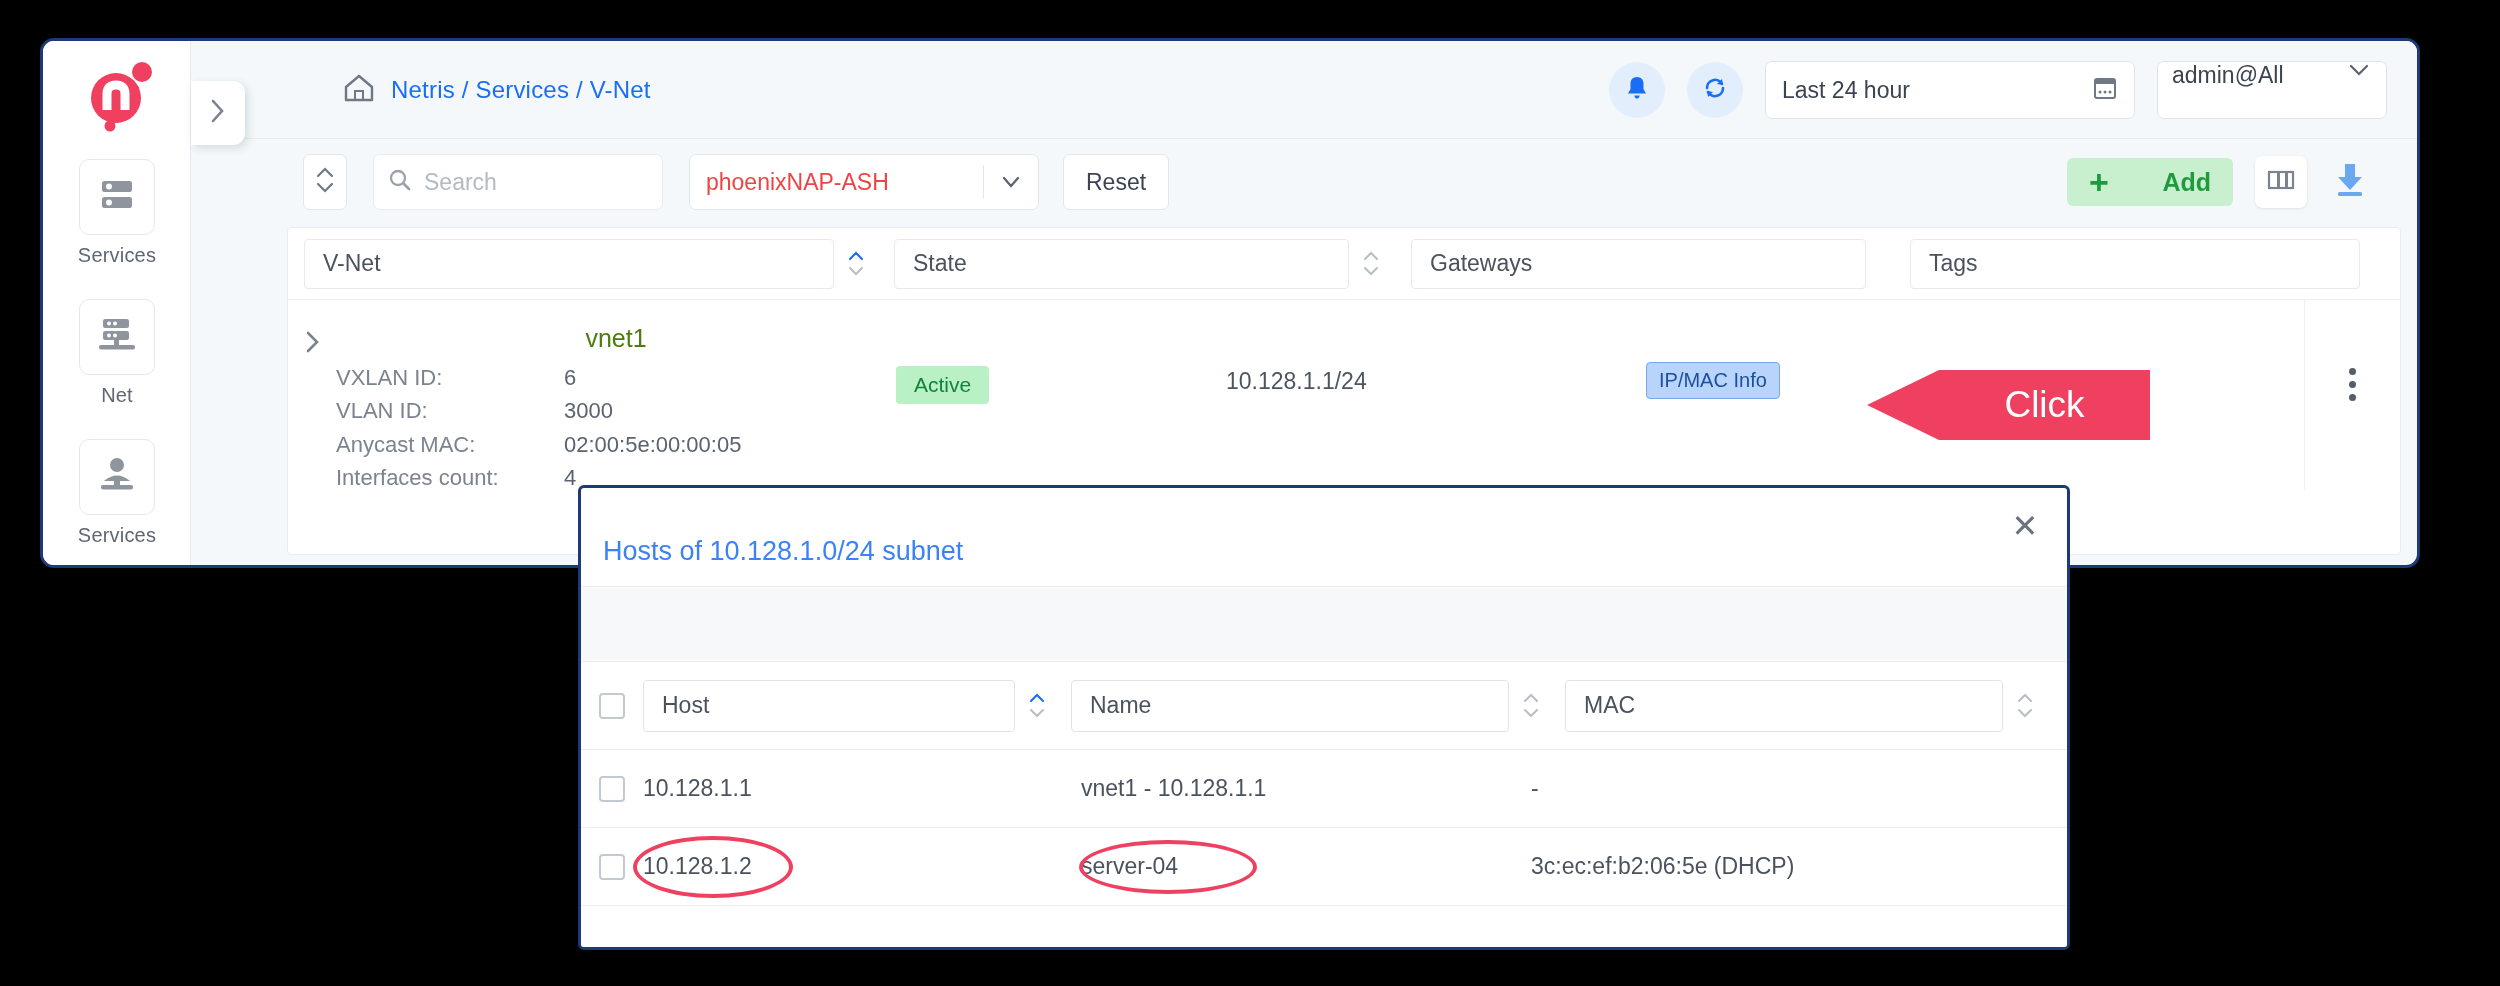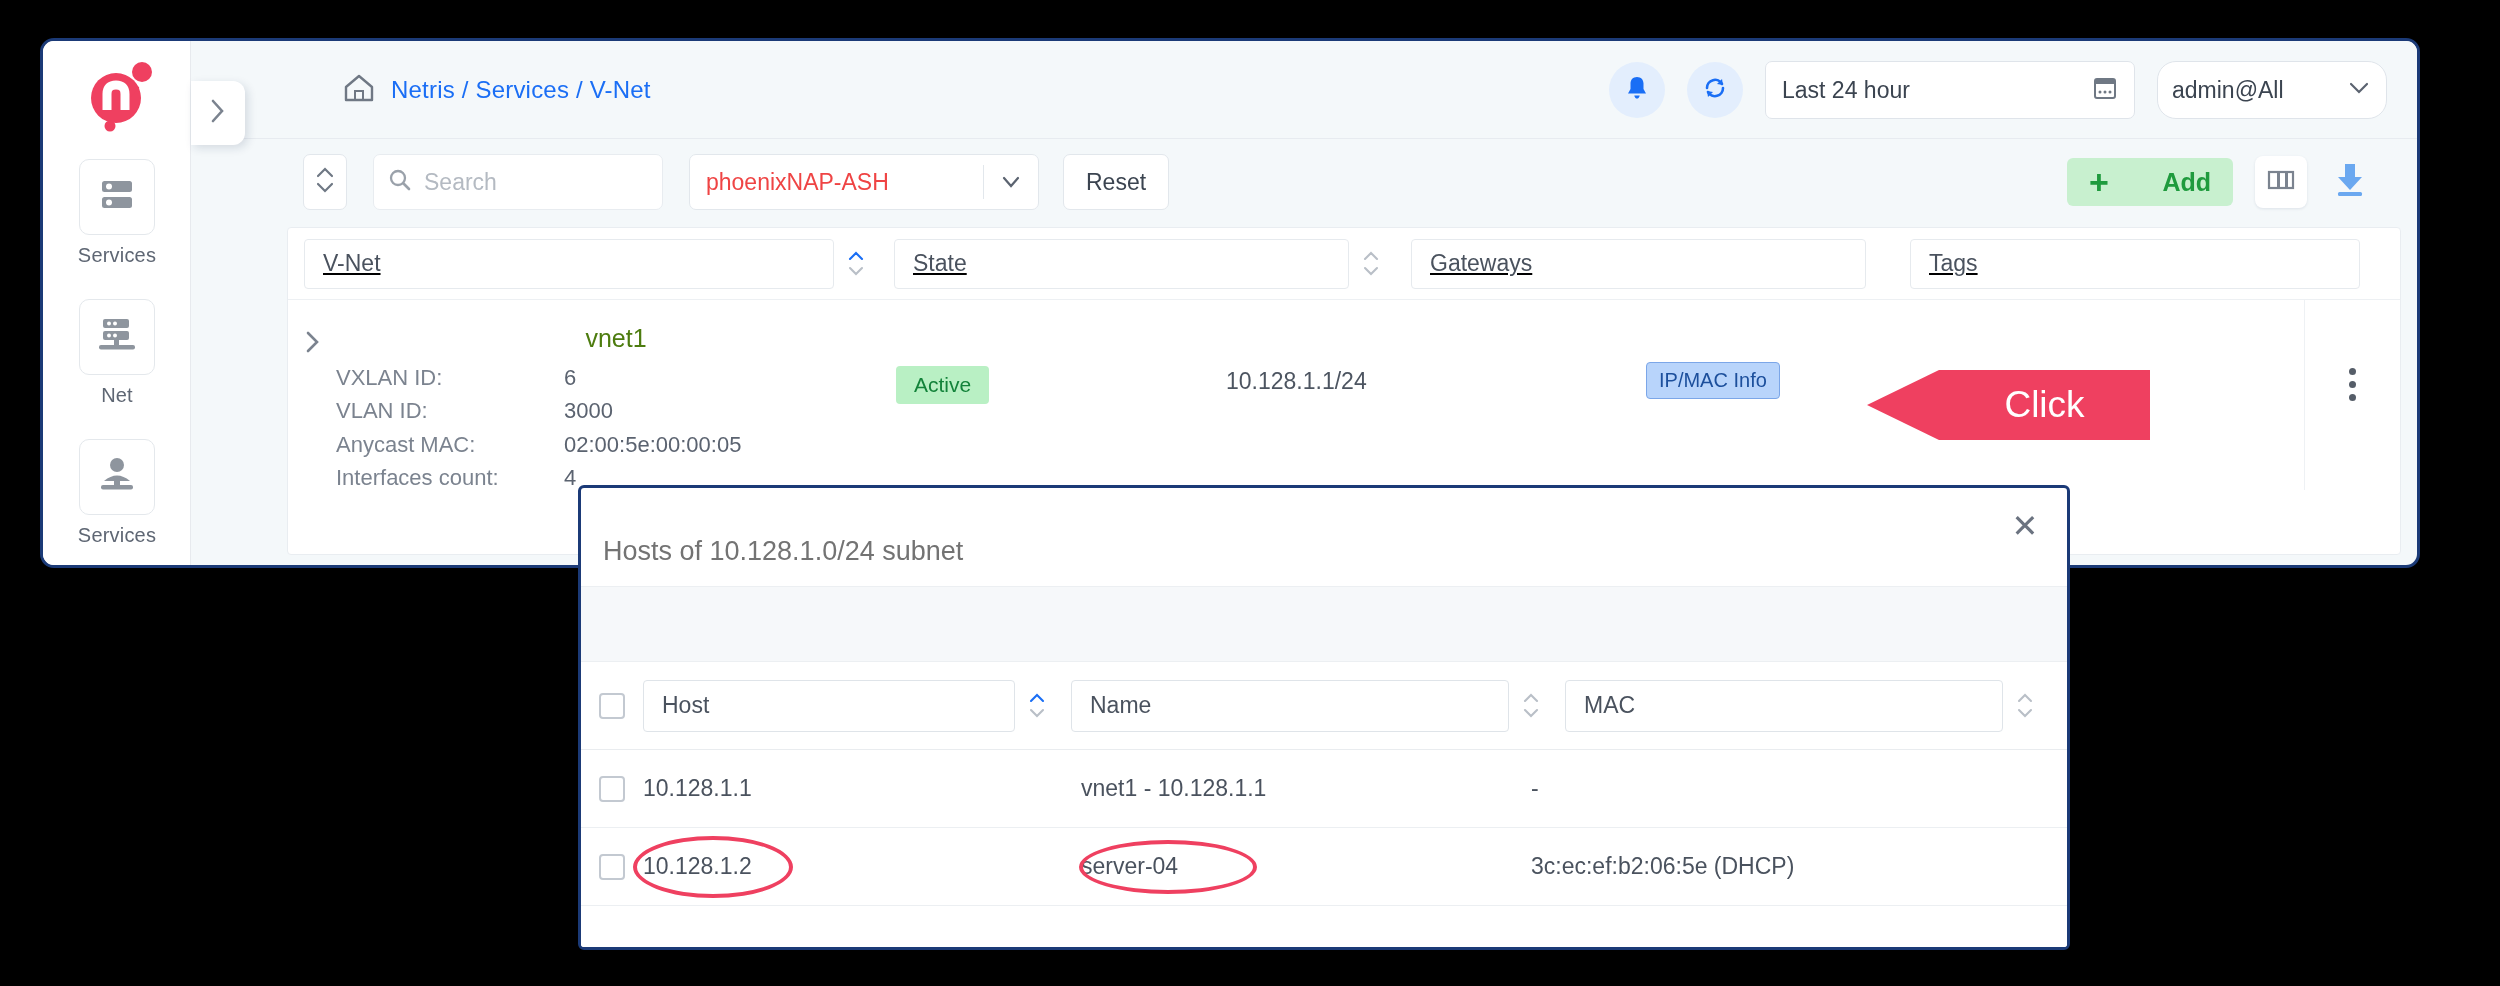--- a/index.html
+++ b/index.html
@@ -87,22 +87,22 @@
   }
   #daterange {
     width: 370px; height: 58px;
     background: #fff; border: 1px solid #dfe4ea; border-radius: 7px;
     display: flex; align-items: center; padding: 0 16px;
     cursor: pointer;
   }
   #daterange .dr-text { flex: 1; font-size: 23px; color: #3b4450; }
   #userselect {
     width: 230px; height: 58px;
-    background: #fff; border: 1px solid #dfe4ea; border-radius: 19px;
-    display: flex; align-items: center; padding: 0 14px;
+    background: #fff; border: 1px solid #dfe4ea; border-radius: 7px;
+    display: flex; padding: 0 14px;
     cursor: pointer;
   }
   #userselect .us-text { flex: 1; font-size: 23px; color: #3b4450; }
 
   
   #toolbar {
     position: absolute; left: 148px; top: 99px; right: 16px; height: 84px;
     background: #f4f8fa;
     display: flex; align-items: center;
   }
@@ -165,21 +165,21 @@
     background: #ffffff;
     border: 1px solid #e9edf1;
     border-radius: 4px;
     overflow: hidden;
   }
   #filter-row {
     height: 72px; display: flex; align-items: center;
     padding: 0 0 0 16px;
     border-bottom: 1px solid #edf0f3;
   }
-  .filter-cell { display: flex; align-items: center; text-decoration: underline; }
+  .filter-cell { display: flex; align-items: center; }
   .filter-input {
     height: 50px; background: #fff;
     border: 1px solid #e6eaee; border-radius: 4px;
     display: flex; align-items: center; padding-left: 18px;
     font-size: 23px; color: #4a525e;
   }
   .sort-ctrl {
     width: 44px; display: flex; flex-direction: column;
     align-items: center; justify-content: center; gap: 3px; cursor: pointer;
   }
@@ -233,21 +233,21 @@
     width: 1492px; height: 465px;
     background: #ffffff;
     border: 3px solid #1b3a77;
     border-radius: 6px;
     z-index: 40;
     overflow: hidden;
   }
   #modal-head { height: 98px; position: relative; }
   #modal-title {
     position: absolute; left: 22px; top: 48px;
-    font-size: 27px; color: #737373;
+    font-size: 27px; color: #3b82f6;
   }
   #modal-close {
     position: absolute; right: 22px; top: 18px;
     width: 40px; height: 40px;
     display: flex; align-items: center; justify-content: center;
     font-size: 32px; color: #6b7380; cursor: pointer; line-height: 1;
   }
   #modal-strip {
     height: 76px; background: #f6f8fa;
     border-top: 1px solid #eceff2; border-bottom: 1px solid #eceff2;

